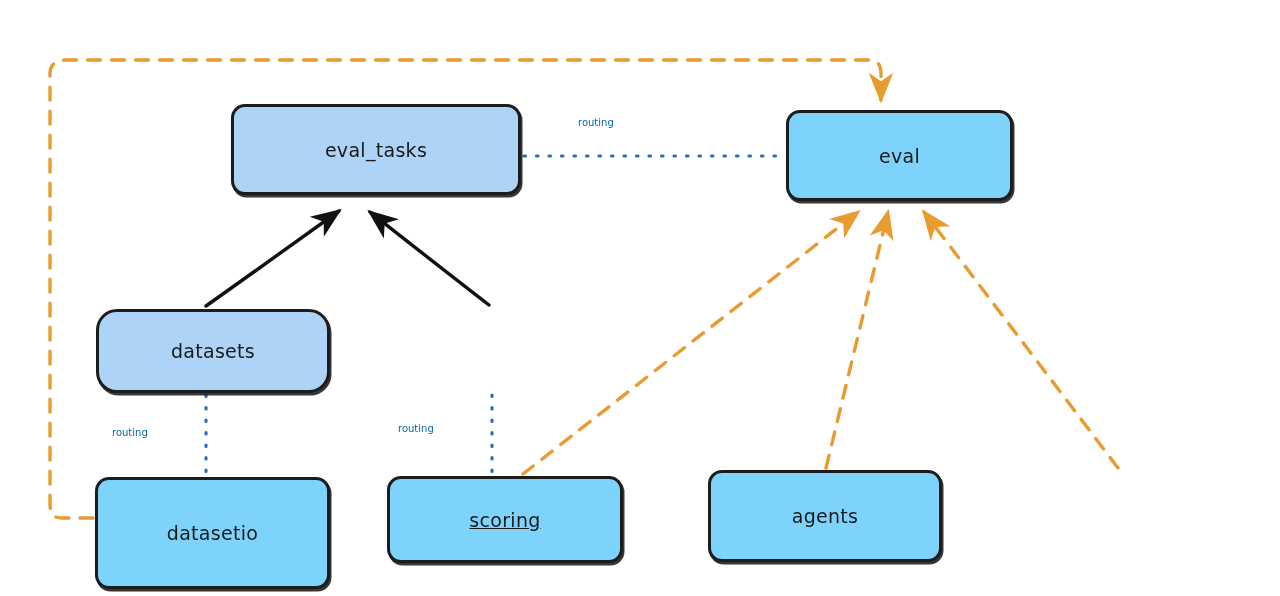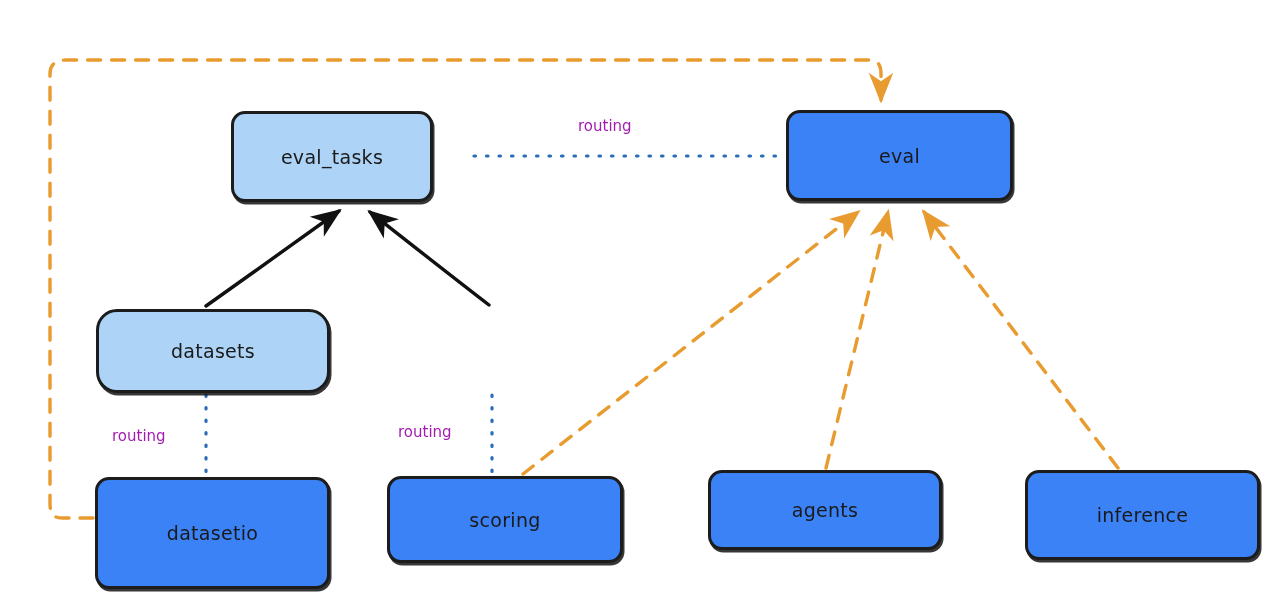--- a/index.html
+++ b/index.html
@@ -34,27 +34,27 @@
     display: flex;
     align-items: center;
     justify-content: center;
     font-family: "DejaVu Sans", sans-serif;
     font-size: 19px;
     color: #1a1a1a;
     letter-spacing: 0.3px;
     box-shadow: 1.5px 2.5px 0 0 rgba(20,20,20,0.85);
   }
   .node.blue  { background: #ADD3F6; }
-  .node.green { background: #3b82f6; }
+  .node.green { background: #7dd3fc; }
 
   .edge-label {
     position: absolute;
     font-family: "DejaVu Sans", sans-serif;
-    font-size: 15px;
-    color: #a21caf;
+    font-size: 10px;
+    color: #0369a1;
     white-space: nowrap;
   }
 </style>
 </head>
 <body>
 
 <div id="canvas">
 
   <svg id="edges" viewBox="0 0 1280 596">
     <defs>
@@ -78,39 +78,36 @@
 
     <path d="M93,518 L62,518 C 52,518 50,512 50,503 L50,74 C 50,64 56,60 66,60 L869,60 C 878,60 881,65 881,74 L881,100" fill="none" stroke="#E89B2E" stroke-width="3.4" stroke-linecap="round" stroke-dasharray="13 11" marker-end="url(#arrow-orange)"></path>
 
     <path d="M523,474 L858,212" fill="none" stroke="#E89B2E" stroke-width="3.4" stroke-linecap="round" stroke-dasharray="13 11" marker-end="url(#arrow-orange)"></path>
 
     <path d="M826,468 L888,212" fill="none" stroke="#E89B2E" stroke-width="3.4" stroke-linecap="round" stroke-dasharray="13 11" marker-end="url(#arrow-orange)"></path>
 
     <path d="M1118,468 L924,212" fill="none" stroke="#E89B2E" stroke-width="3.4" stroke-linecap="round" stroke-dasharray="13 11" marker-end="url(#arrow-orange)"></path>
   </svg>
 
-  <div class="node blue" style="left: 231px; top: 111px; width: 202px; height: 91px;">
+  <div class="node blue" style="left: 231px; top: 104px; width: 290px; height: 91px;">
       <span>eval_tasks</span>
     </div>
   <div class="node green" style="left: 786px; top: 110px; width: 227px; height: 91px;">
       <span>eval</span>
     </div>
   <div class="node blue" style="left: 96px; top: 309px; width: 234px; height: 84px; border-radius: 21px;">
       <span>datasets</span>
     </div>
   <div class="node green" style="left: 95px; top: 477px; width: 235px; height: 112px;">
       <span>datasetio</span>
     </div>
-  <div class="node green" style="left: 387px; top: 476px; width: 236px; height: 87px;">
+  <div class="node green" style="left: 387px; top: 476px; width: 236px; height: 87px; text-decoration: underline;">
       <span>scoring</span>
     </div>
-  <div class="node green" style="left: 708px; top: 470px; width: 234px; height: 80px;">
+  <div class="node green" style="left: 708px; top: 470px; width: 234px; height: 92px;">
       <span>agents</span>
-    </div>
-  <div class="node green" style="left: 1025px; top: 470px; width: 235px; height: 90px;">
-      <span>inference</span>
     </div>
 
   <div class="edge-label" style="left: 578px; top: 117px;">routing</div>
   <div class="edge-label" style="left: 112px; top: 427px;">routing</div>
   <div class="edge-label" style="left: 398px; top: 423px;">routing</div>
 
 </div>
 
 </body></html>

